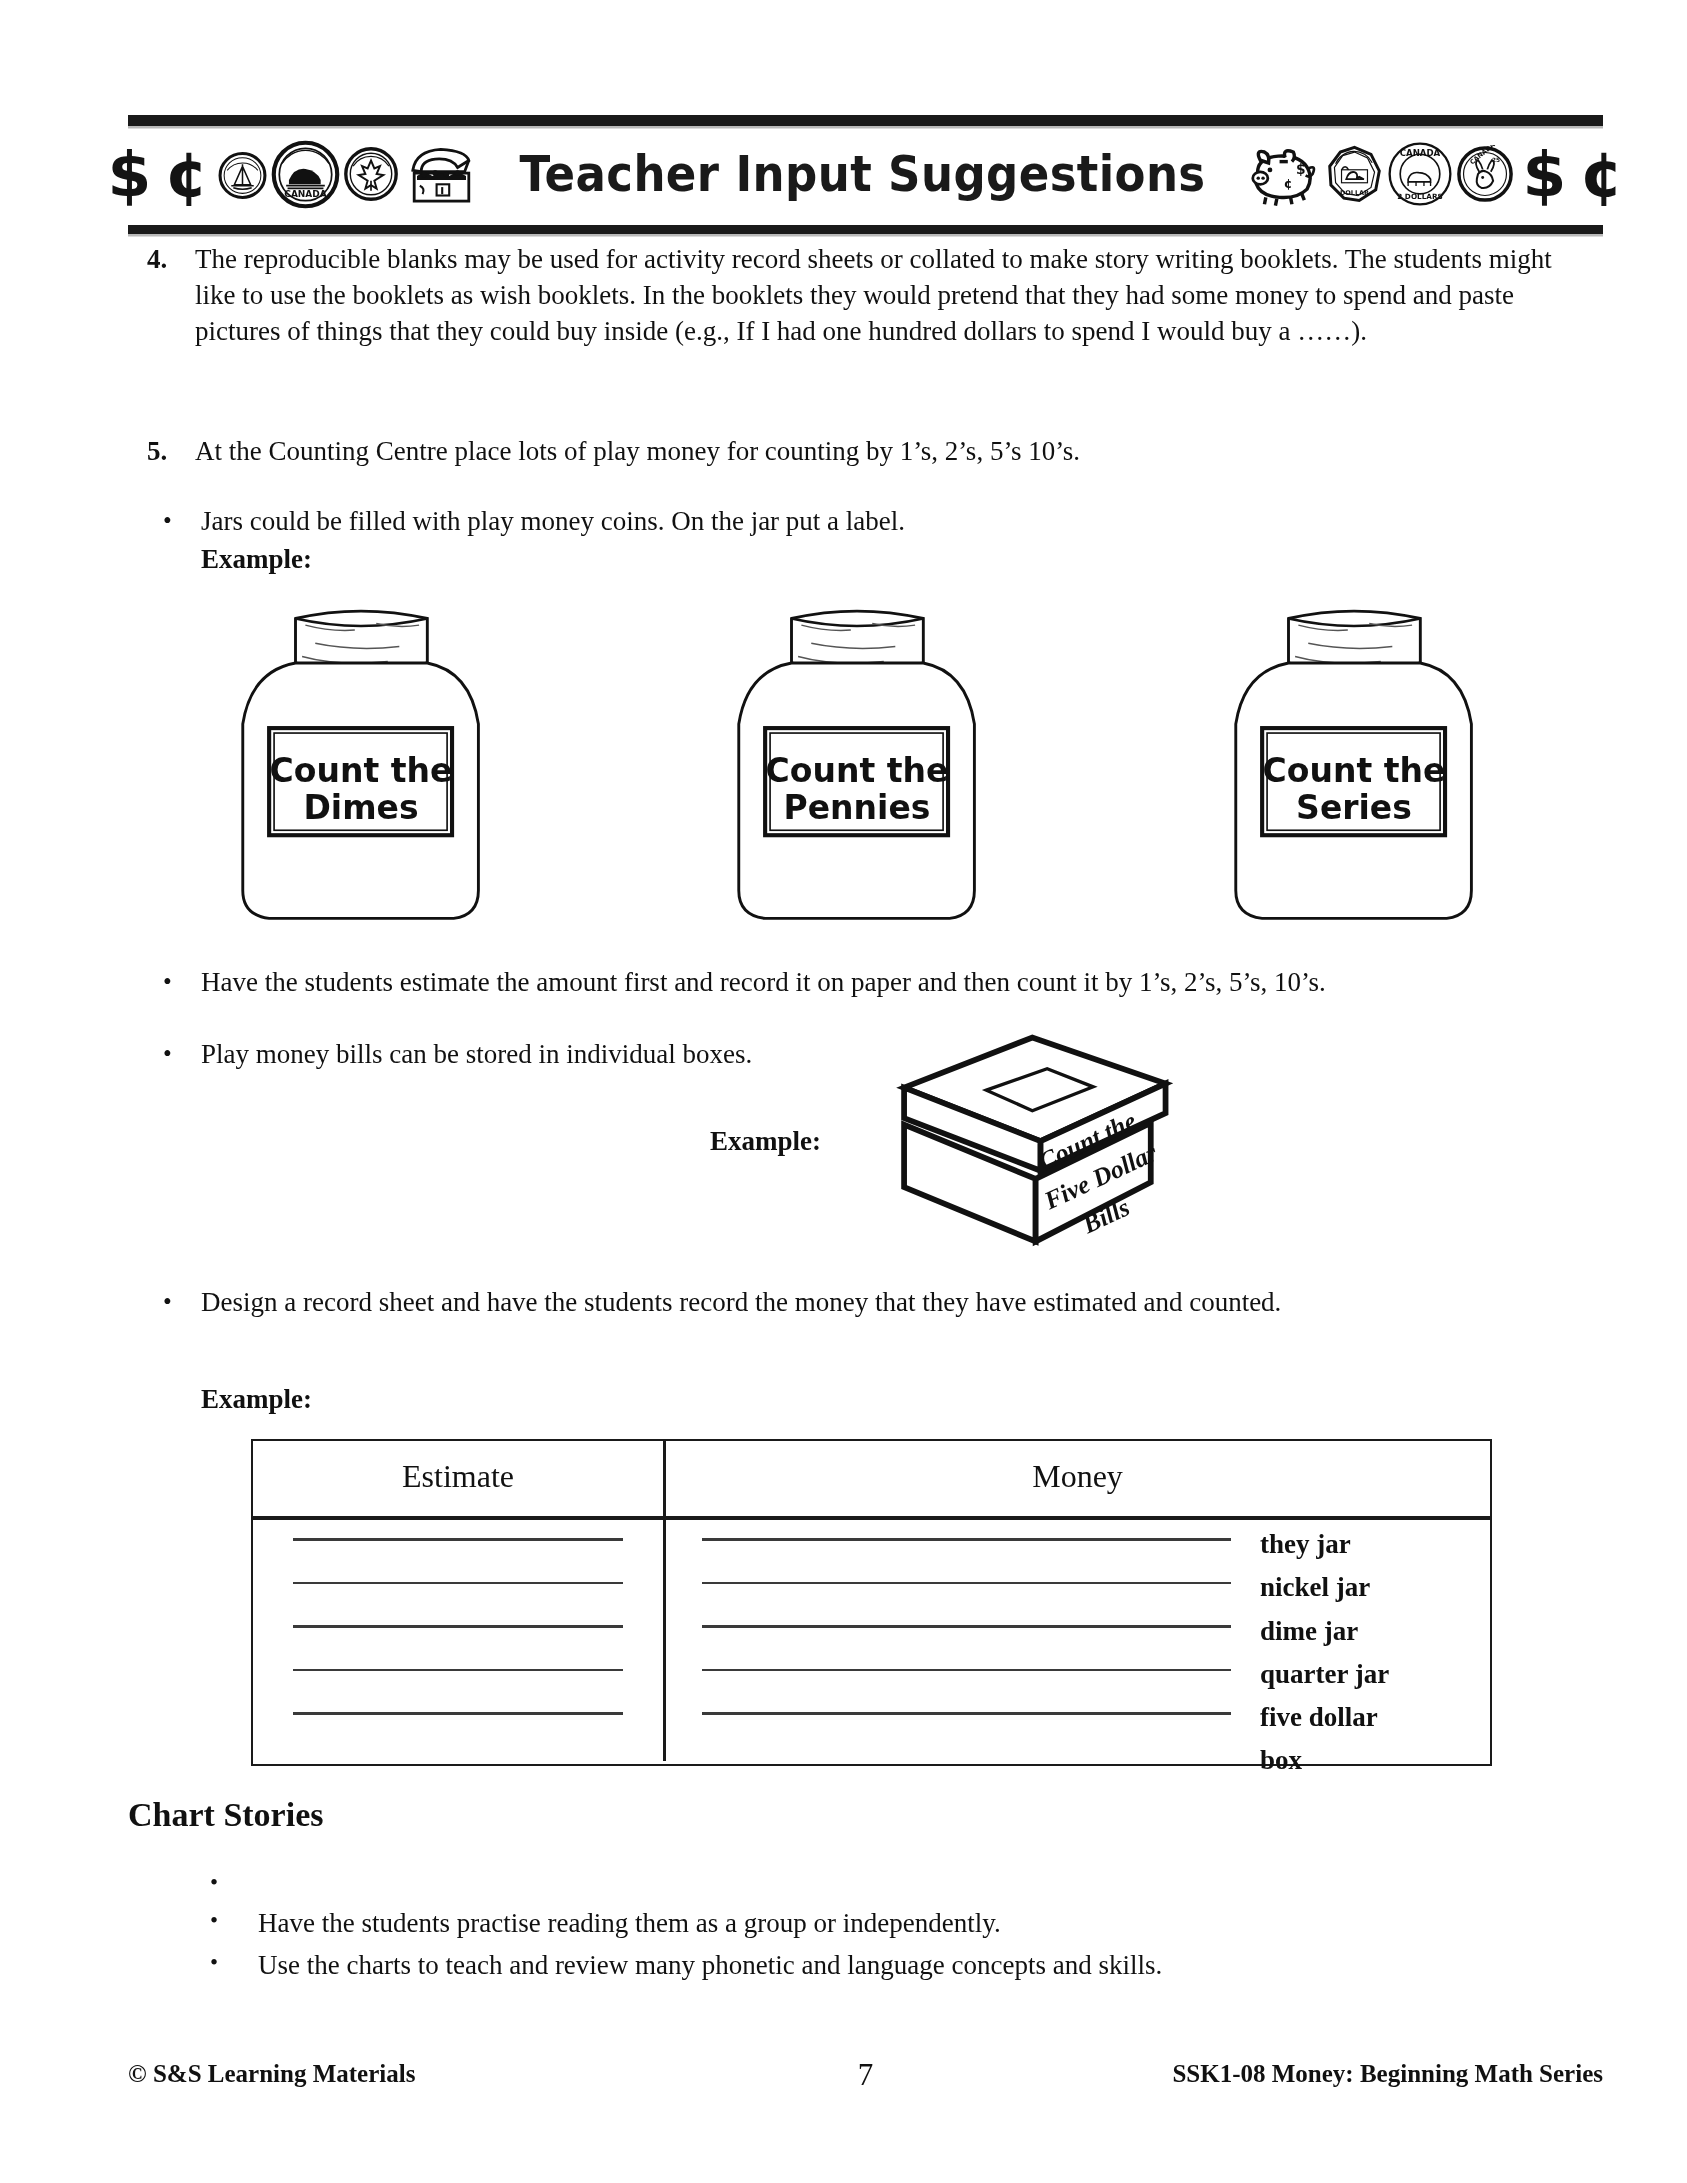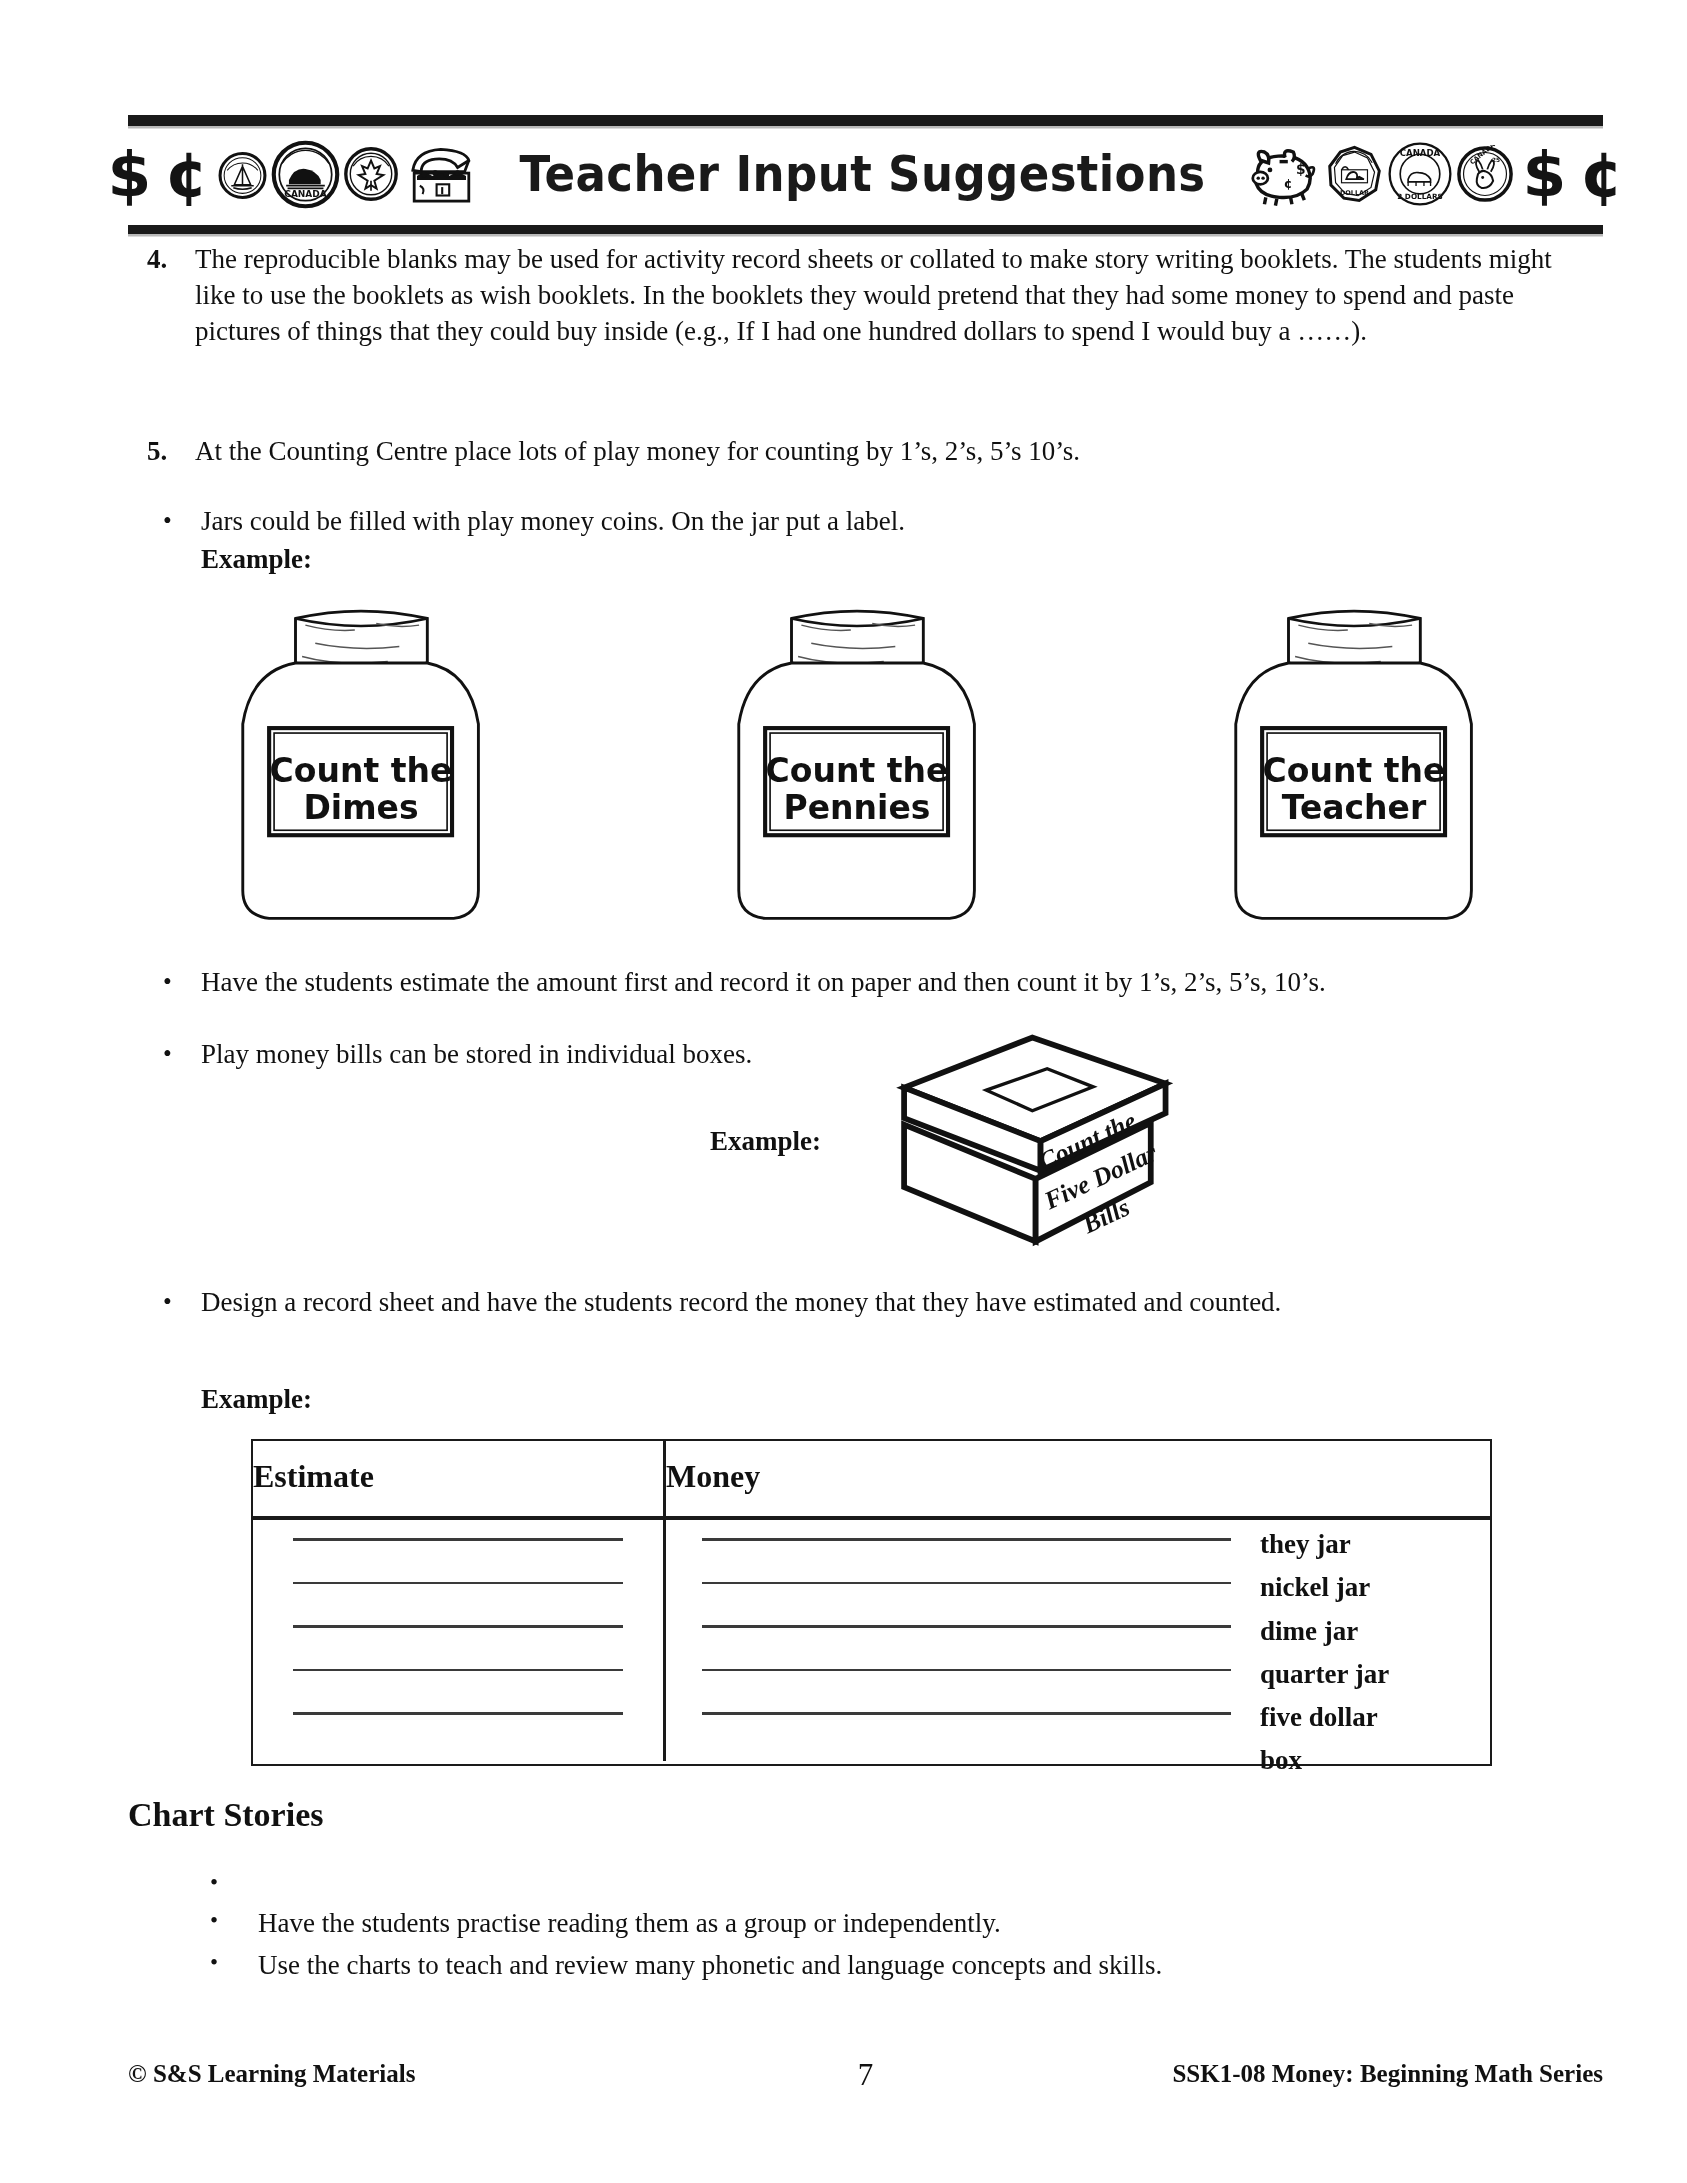--- a/index.html
+++ b/index.html
@@ -173,22 +173,23 @@
     position: absolute;
     left: 410px;
     top: 0;
     bottom: 0;
     width: 2.5px;
     background: #1a1a1a;
   }
   .rt-head-cell {
     position: absolute;
     top: 16.5px;
-    font-weight: bold;
+    font-weight: normal;
     font-size: 32px;
+    text-align: center;
   }
   .rt-head-cell.left { left: 0; width: 410px; }
   .rt-head-cell.right { left: 413px; width: 823px; }
   .rt-body {
     position: relative;
     height: 241px;
   }
   .rt-lines-left {
     position: absolute;
     left: 40px;
@@ -434,21 +435,21 @@
     <div class="jar" style="left:1088px; top:0;">
       <svg width="276" height="334" viewBox="0 0 335 405">
         <path d="M88 32 Q167 14 248 32 L248 86 Q167 106 88 86 Z" fill="#fff" stroke="#111" stroke-width="3.5"></path>
         <path d="M88 32 Q167 50 248 32" fill="none" stroke="#111" stroke-width="3"></path>
         <path d="M100 40 Q130 48 160 46 M186 38 Q212 44 238 40 M112 62 Q160 72 214 66 M96 78 Q140 90 200 84" fill="none" stroke="#555" stroke-width="1.8"></path>
         <path d="M88 86 Q34 96 24 160 L24 362 Q24 392 56 396 L280 396 Q310 392 310 362 L310 160 Q300 96 248 86 Z" fill="#fff" stroke="#111" stroke-width="3.5"></path>
         <rect x="56" y="165" width="222" height="130" fill="#fff" stroke="#111" stroke-width="5"></rect>
         <rect x="62" y="171" width="210" height="118" fill="#fff" stroke="#111" stroke-width="2"></rect>
       </svg>
       <div class="jar-label-text" style="top:161px;">
-        <span>Count the</span><br><span>Teacher</span>
+        <span>Count the</span><br><span>Series</span>
       </div>
     </div>
   </div>
 
   <div class="bullet-row" style="left:163px; top:965px; width:1401px;">
     <div class="bullet-dot">•</div>
     <div class="bullet-body">Have the students estimate the amount first and record it on paper and then count it by 1’s, 2’s, 5’s, 10’s.</div>
   </div>
 
   <div class="bullet-row" style="left:163px; top:1037px; width:741px;">

